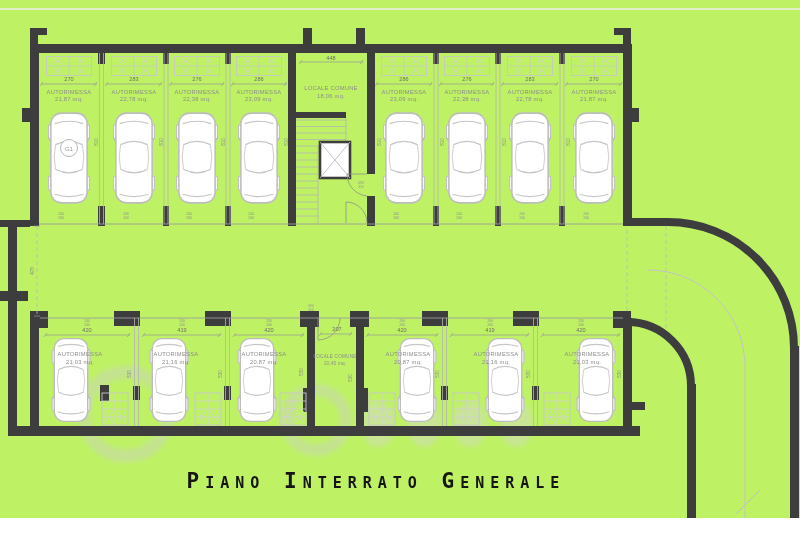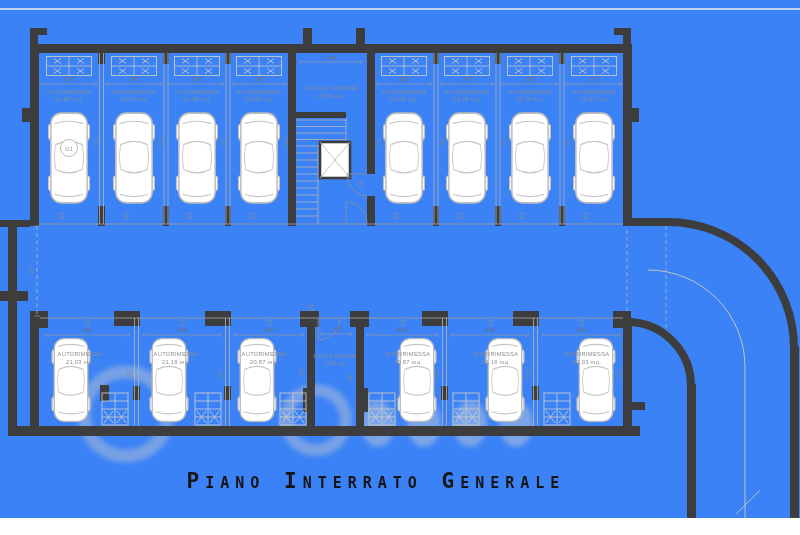--- a/index.html
+++ b/index.html
@@ -1,16 +1,16 @@
 <!DOCTYPE html>
 <html><head>
 <meta charset="utf-8">
 <style>
   html,body{margin:0;padding:0;background:#fff;}
-  #stage{position:relative;width:800px;height:518px;background:#3b82f6;overflow:hidden;
+  #stage{position:relative;width:800px;height:518px;background:#bef264;overflow:hidden;
          font-family:"Liberation Sans",sans-serif;}
   svg text{font-family:"Liberation Sans",sans-serif;}
   .t-dim{font-size:5.6px;fill:#6f6f6f;text-anchor:middle;}
   .t-lbl{font-size:5.8px;fill:#8d8d8d;text-anchor:middle;letter-spacing:.25px;}
   .t-tiny{font-size:3.4px;fill:#909090;text-anchor:middle;}
   .t-rot{font-size:4.6px;fill:#8a8a8a;text-anchor:middle;}
   .wall{fill:#3d3d3d;}
   .thin{stroke:#b4b4b4;stroke-width:.8;fill:none;}
   .mid{stroke:#9c9c9c;stroke-width:.9;fill:none;}
   .dimline{stroke:#9a9a9a;stroke-width:.7;fill:none;}

